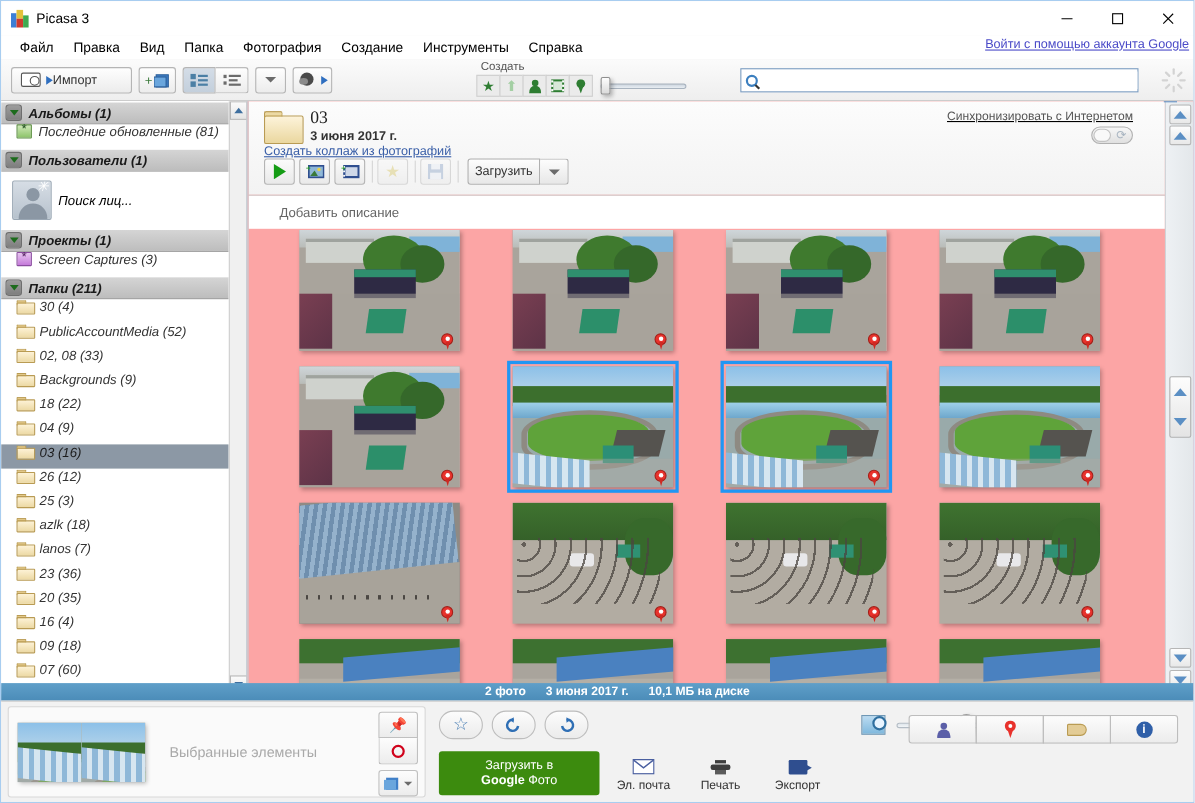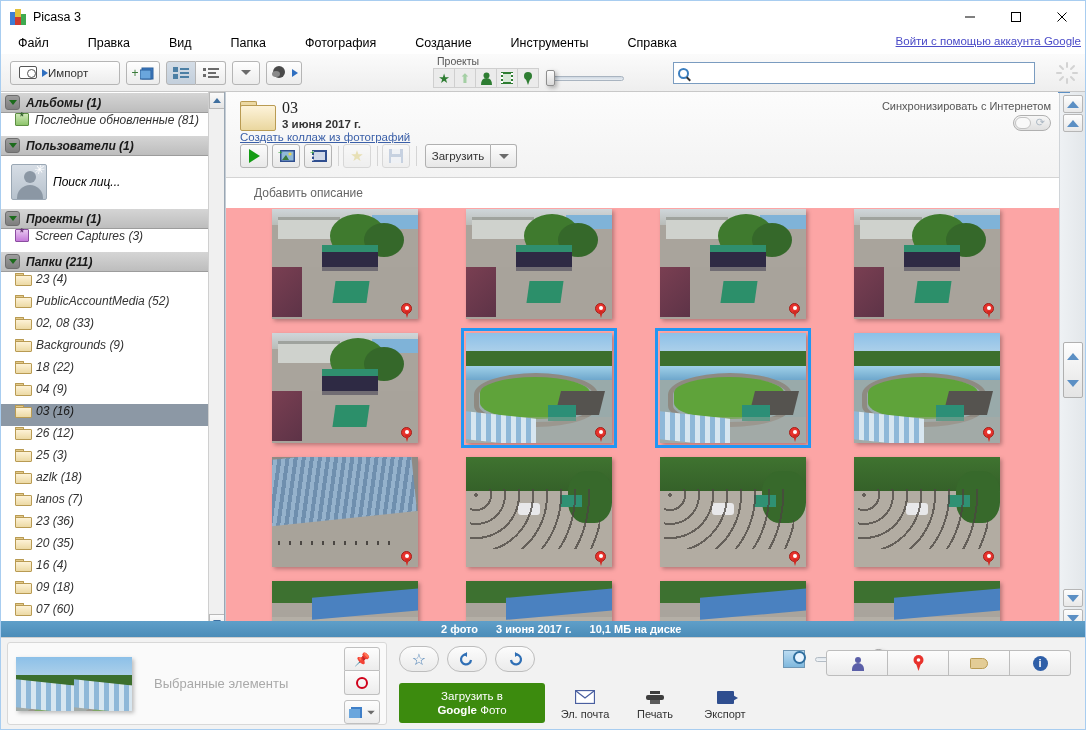--- a/index.html
+++ b/index.html
@@ -45,21 +45,20 @@
   }
   .wbtn svg { display:block; }
 
   
   .menubar {
     height: 22px;
     background: #ffffff;
     display: flex; align-items: center;
     padding-left: 8px;
     position: relative;
-    gap: 21px;
   }
   .menuitem {
     padding: 2px 9px;
     font-size: 12.5px; color: #000;
     white-space: nowrap;
   }
   .signin-link {
     position: absolute; right: 4px; top: 3px;
     font-size: 11.5px;
     color: #4b4bc8;
@@ -246,21 +245,21 @@
   }
   .fh-icon {
     position:absolute; left:14px; top:9px; width:34px;height:28px;
   }
   .fh-icon::before{content:'';position:absolute;left:0;top:0;width:15px;height:5px;background:#ecd9a4;border:1px solid #b99b53;border-bottom:none;border-radius:2px 2px 0 0;}
   .fh-icon::after{content:'';position:absolute;left:0;top:4px;width:34px;height:24px;background:linear-gradient(#fdf3da,#ead79f);border:1px solid #b99b53;border-radius:2px;}
   .fh-title { margin-left: 42px; font-family:"Liberation Serif", serif; font-size:16px; color:#222; line-height:15px;}
   .fh-date { margin-left: 42px; font-size:11.5px; color:#333; margin-top:3px; font-weight:bold;}
   .fh-link { font-size:11.5px; color:#3a5fa8; text-decoration: underline; margin-top:3px; }
   .fh-sync {
-    position:absolute; right:8px; top:8px; text-align:right;
+    position:absolute; right:29px; top:8px; text-align:right;text-decoration:underline;
   }
   .fh-sync-label { font-size:11px; color:#555; }
   .toggle-pill {
     margin-top:3px; margin-left:auto; width:38px;height:16px;border-radius:9px;
     background: linear-gradient(#f7f7f7,#e0e0e0); border:1px solid #b0b0b0;
     position: relative;
   }
   .toggle-pill .knob{position:absolute;left:1px;top:1px;width:16px;height:12px;border-radius:7px;background:#f9f9f9;border:1px solid #c3c3c3;}
   .toggle-pill .sym{position:absolute;right:5px;top:0px;color:#aab6c2;font-size:11px;}
   .fh-actions { position:absolute; left:14px; top:52px; display:flex; align-items:center; }
@@ -554,21 +553,21 @@
     </div>
     <div class="tb-btn slideshow-btn">
       <svg width="18" height="15">
         <ellipse cx="8" cy="7" rx="6" ry="6" fill="#4a4a4a"></ellipse>
         <ellipse cx="5" cy="9" rx="4" ry="3" fill="#8a8a8a"></ellipse>
       </svg>
       <div class="tri-blue"></div>
     </div>
 
     <div class="filters-area">
-      <div class="filters-label">Проекты</div>
+      <div class="filters-label">Создать</div>
       <div class="filters-row">
         <div class="fbtn">
             <span style="color:#2e7d32;font-size:13px;">★</span>
           </div>
         <div class="fbtn">
             <span style="color:#a4cfa4;font-size:13px;">⬆</span>
           </div>
         <div class="fbtn">
           <svg width="11" height="13">
               <circle cx="5.5" cy="3.5" r="3" fill="#2e7d32"></circle>
@@ -664,21 +663,21 @@
 
         <div class="group-header">
           <div class="disc">
               <i></i>
             </div>
           <span>Папки (211)</span>
         </div>
 
         <div class="sb-item">
             <div class="folder-ico"></div>
-            <span>23 (4)</span>
+            <span>30 (4)</span>
           </div>
         <div class="sb-item">
             <div class="folder-ico"></div>
             <span>PublicAccountMedia (52)</span>
           </div>
         <div class="sb-item">
             <div class="folder-ico"></div>
             <span>02, 08 (33)</span>
           </div>
         <div class="sb-item">

